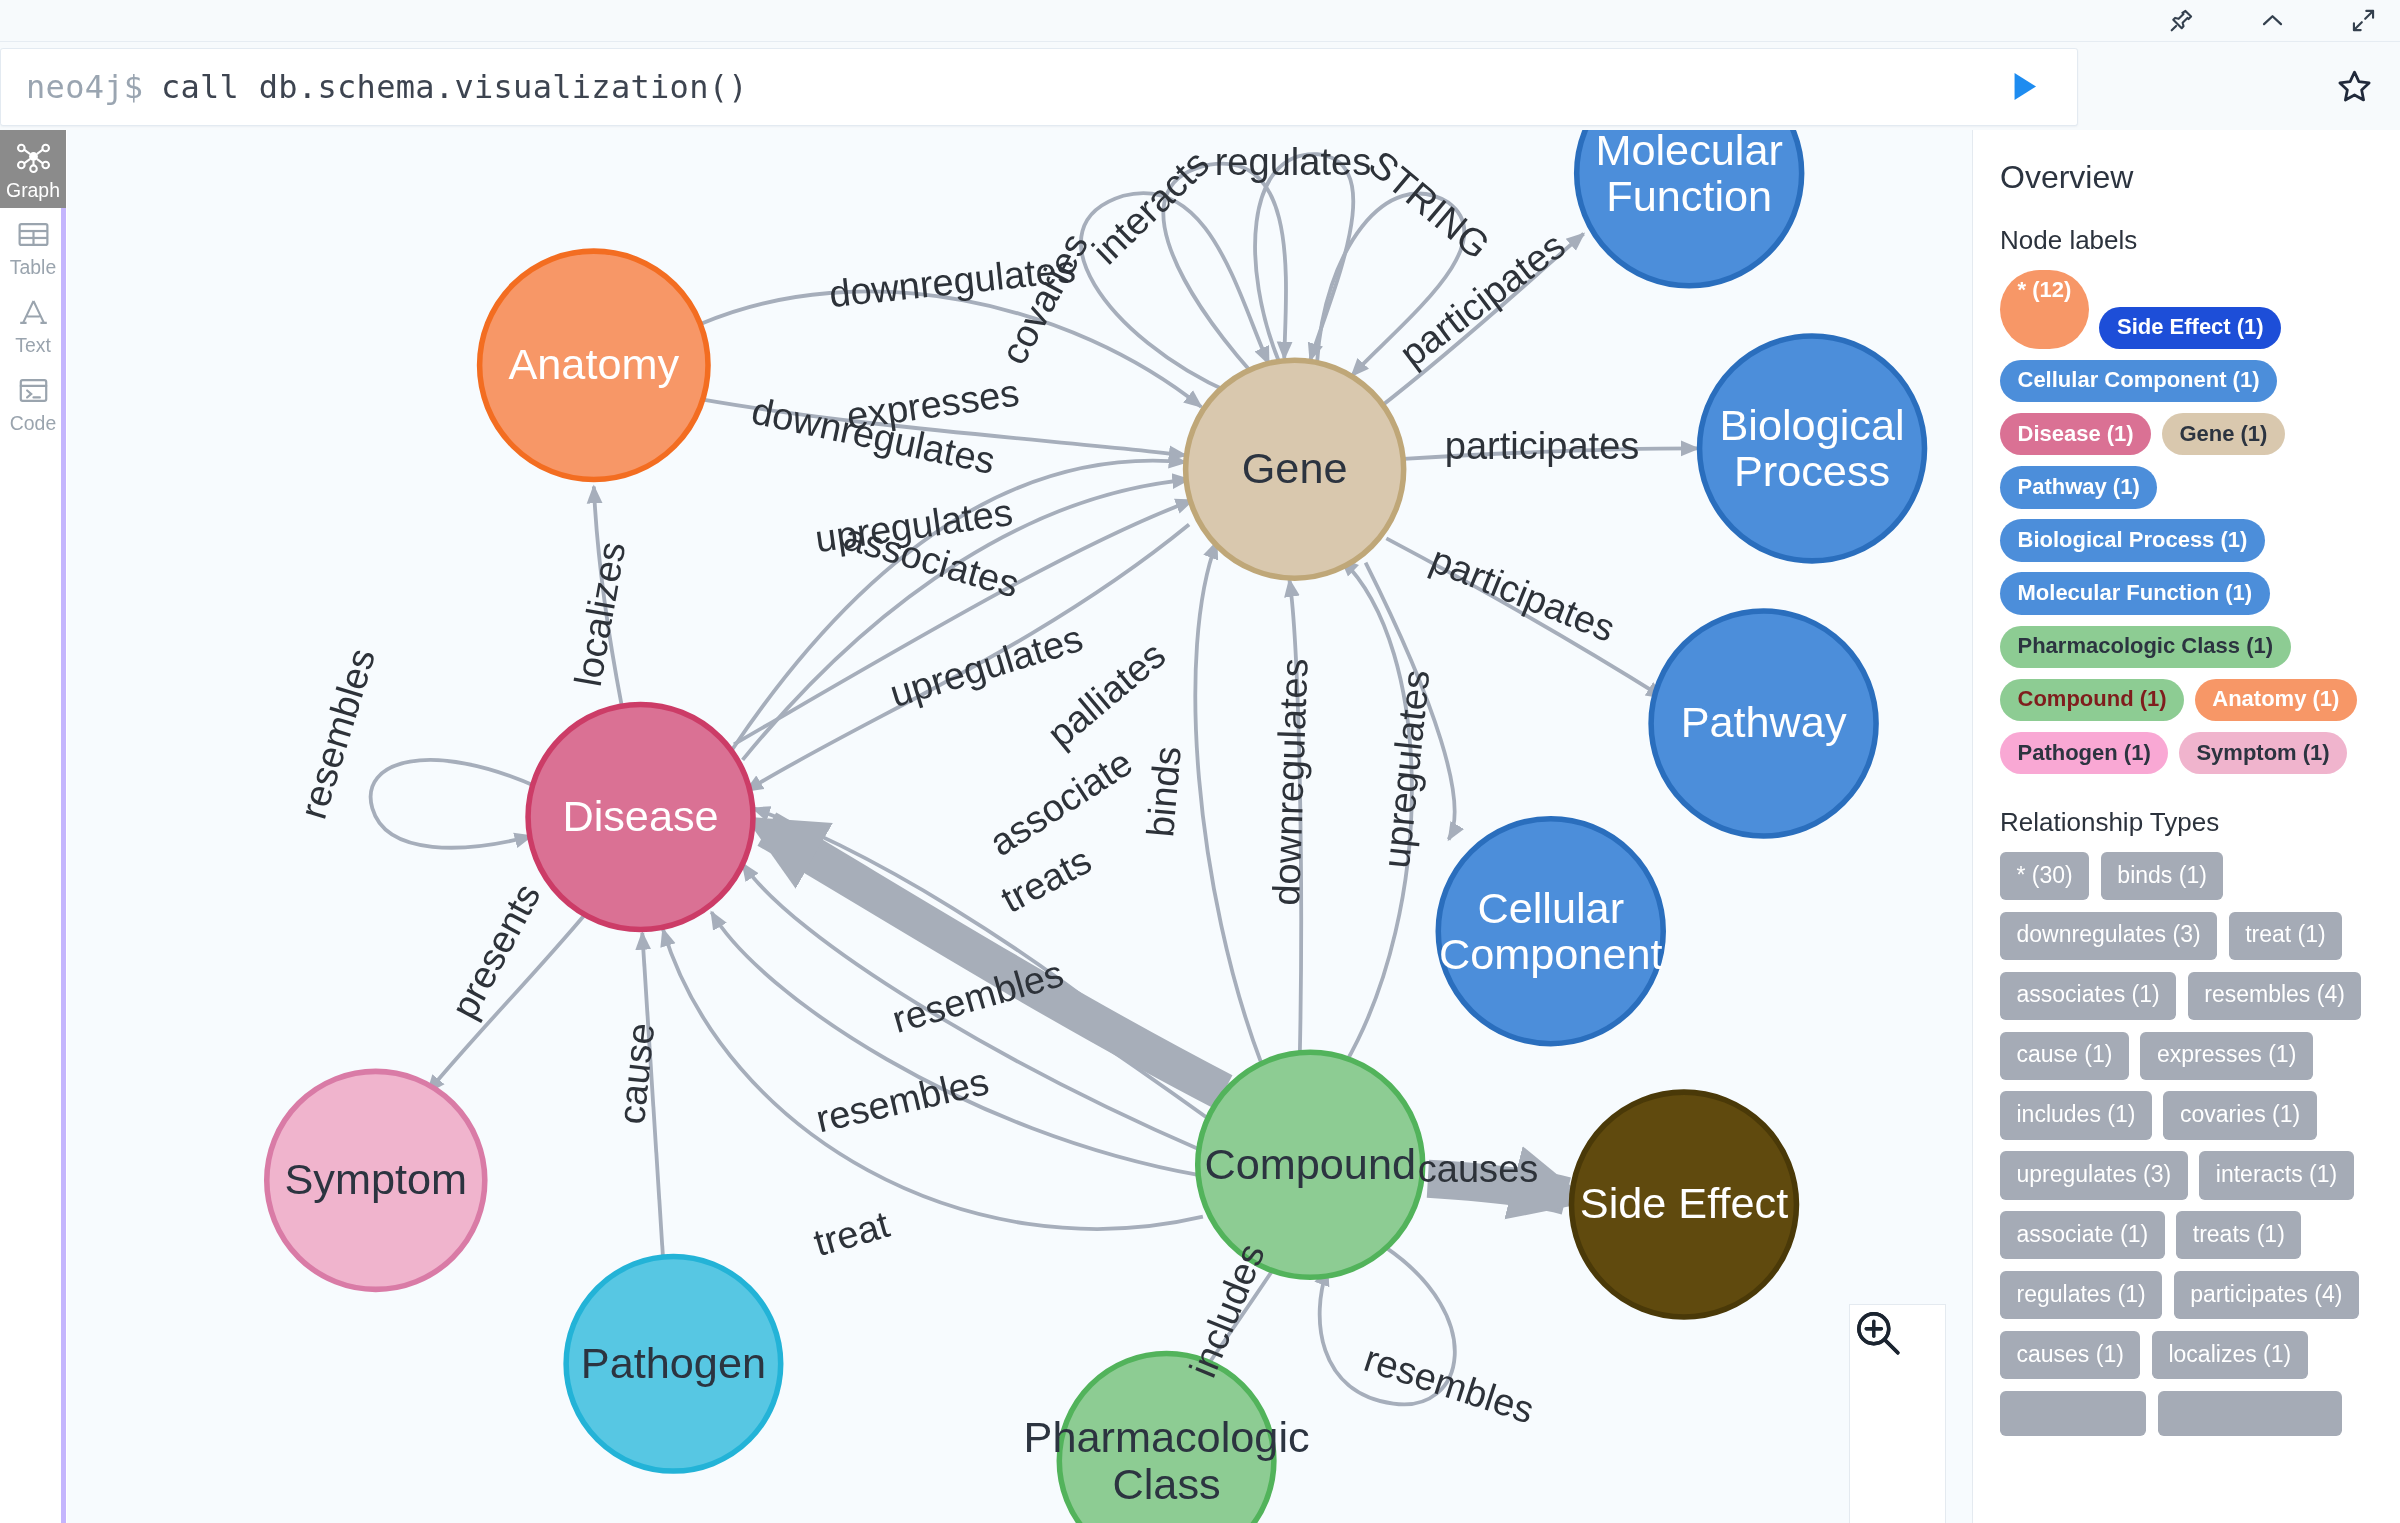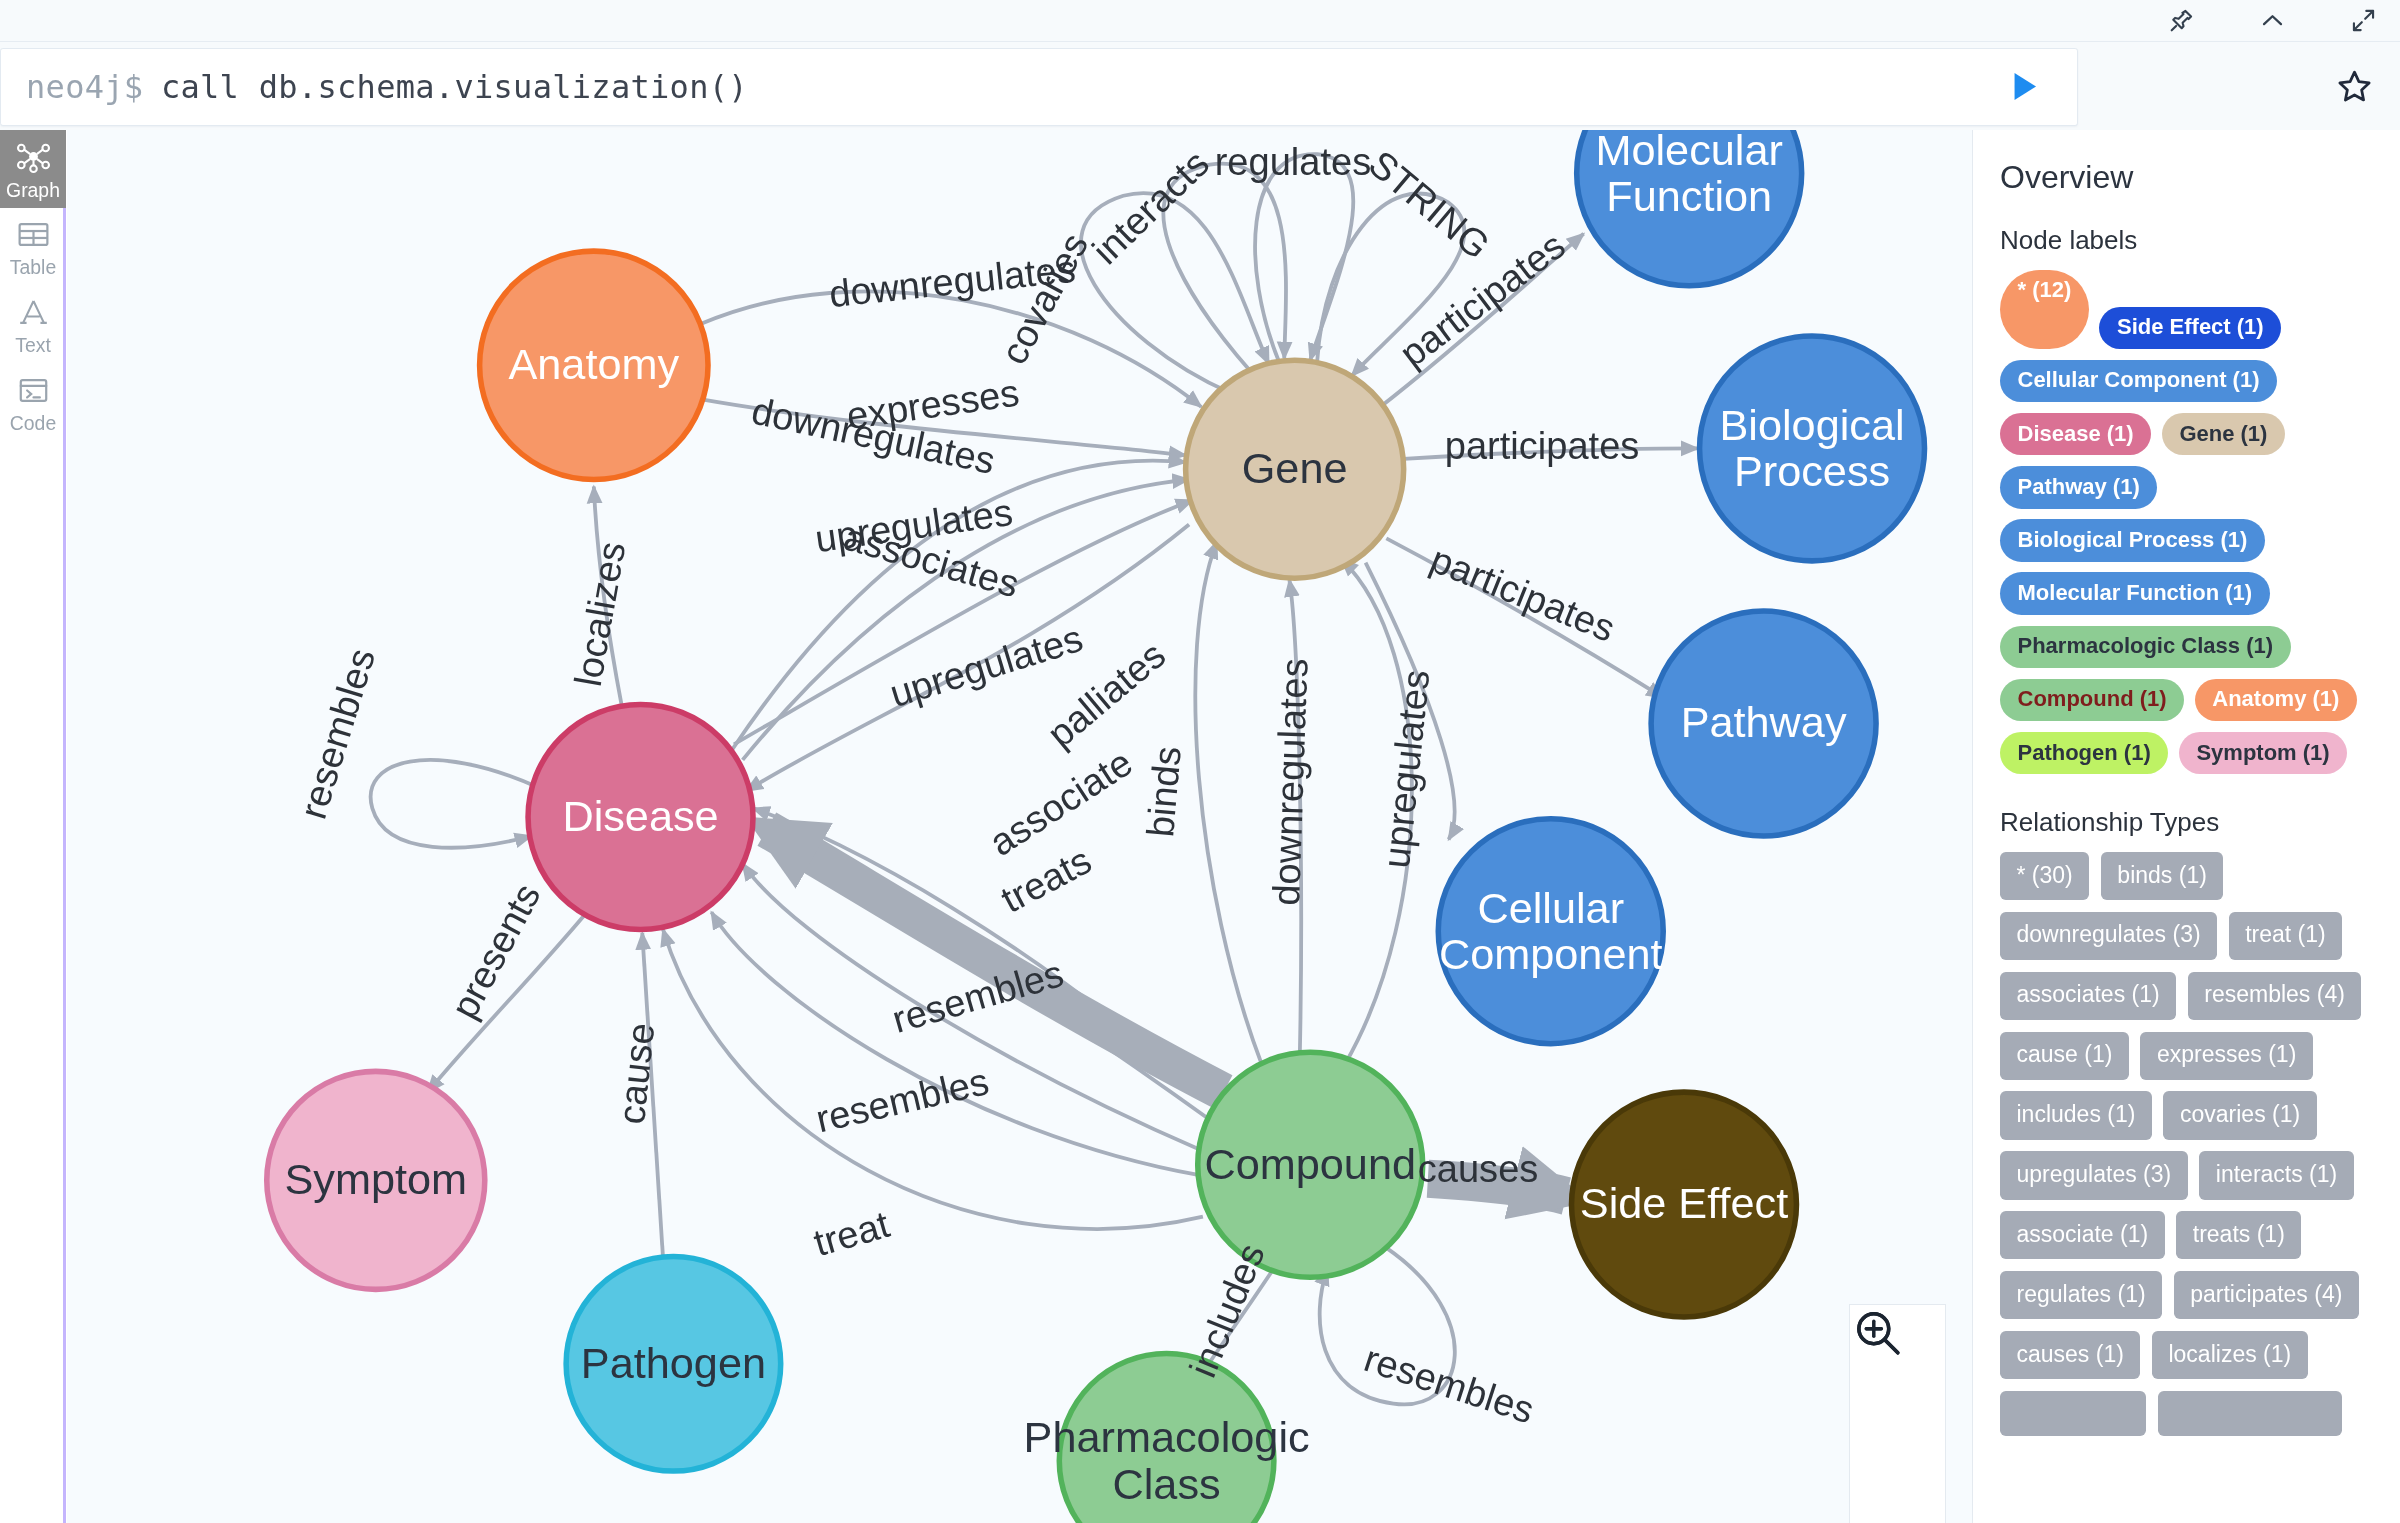--- a/index.html
+++ b/index.html
@@ -62,21 +62,21 @@
     width: 93px; height: 78px;
     display: flex; align-items: center; justify-content: center;
     cursor: pointer;
   }
 
   
   .left-rail {
     position: absolute; left: 0; top: 130px;
     width: 66px; height: 1393px;
     background: #ffffff;
-    border-right: 3px solid #c4b5fd;
+    border-right: 5px solid #c4b5fd;
   }
   .rail-item {
     width: 66px; height: 78px;
     display: flex; flex-direction: column;
     align-items: center; justify-content: center;
     gap: 4.9px; cursor: pointer;
     color: #9aa4ae;
   }
   .rail-item.active { background: #8b8b8b; color: #ffffff; }
   .rail-label { font-size: 19.4px; line-height: 1; }
@@ -424,21 +424,21 @@
         <div class="chip" style="background: #1d4ed8; color: rgb(255, 255, 255); margin-top: 37px;">Side Effect (1)</div>
         <div class="chip" style="background: rgb(76, 142, 218); color: rgb(255, 255, 255);">Cellular Component (1)</div>
         <div class="chip" style="background: rgb(218, 113, 148); color: rgb(255, 255, 255);">Disease (1)</div>
         <div class="chip" style="background: rgb(217, 200, 174); color: rgb(44, 52, 64);">Gene (1)</div>
         <div class="chip" style="background: rgb(76, 142, 218); color: rgb(255, 255, 255);">Pathway (1)</div>
         <div class="chip" style="background: rgb(76, 142, 218); color: rgb(255, 255, 255);">Biological Process (1)</div>
         <div class="chip" style="background: rgb(76, 142, 218); color: rgb(255, 255, 255);">Molecular Function (1)</div>
         <div class="chip" style="background: rgb(141, 204, 147); color: rgb(44, 52, 64);">Pharmacologic Class (1)</div>
         <div class="chip" style="background: rgb(141, 204, 147); color: #7f1d1d;">Compound (1)</div>
         <div class="chip" style="background: rgb(247, 151, 103); color: rgb(255, 255, 255);">Anatomy (1)</div>
-        <div class="chip" style="background: #bef264; color: rgb(44, 52, 64);">Pathogen (1)</div>
+        <div class="chip" style="background: #f9a8d4; color: rgb(44, 52, 64);">Pathogen (1)</div>
         <div class="chip" style="background: rgb(240, 180, 205); color: rgb(44, 52, 64);">Symptom (1)</div>
       </div>
     <div class="sec-title">Relationship Types</div>
     <div class="rchips">
         <div class="rchip">* (30)</div>
         <div class="rchip">binds (1)</div>
         <div class="rchip">downregulates (3)</div>
         <div class="rchip">treat (1)</div>
         <div class="rchip">associates (1)</div>
         <div class="rchip">resembles (4)</div>

